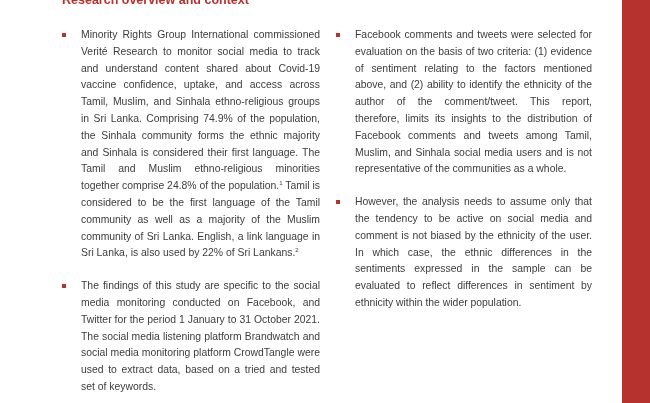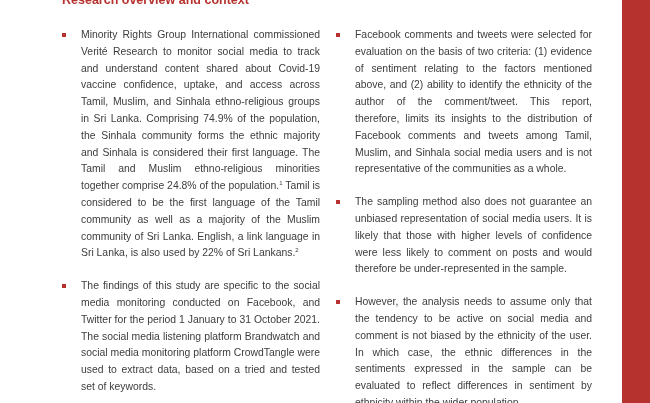--- a/index.html
+++ b/index.html
@@ -54,19 +54,18 @@
   </div>
 </div>
 
 <div class="col col-right">
   <div class="item">
     <span class="bullet"></span>
     <span>Facebook comments and tweets were selected for evaluation on the basis of two criteria: (1) evidence of sentiment relating to the factors mentioned above, and (2) ability to identify the ethnicity of the author of the comment/tweet. This report, therefore, limits its insights to the distribution of Facebook comments and tweets among Tamil, Muslim, and Sinhala social media users and is not representative of the communities as a whole.</span>
   </div>
   <div class="item">
     <span class="bullet"></span>
-    <span>The sampling method also does not guarantee an unbiased representation of social media users. It is likely that those with higher levels of confidence were less likely to comment on posts and would therefore be under-represented in the sample.</span>
   </div>
   <div class="item">
     <span class="bullet"></span>
     <span>However, the analysis needs to assume only that the tendency to be active on social media and comment is not biased by the ethnicity of the user. In which case, the ethnic differences in the sentiments expressed in the sample can be evaluated to reflect differences in sentiment by ethnicity within the wider population.</span>
   </div>
 </div>
 
 </body></html>

